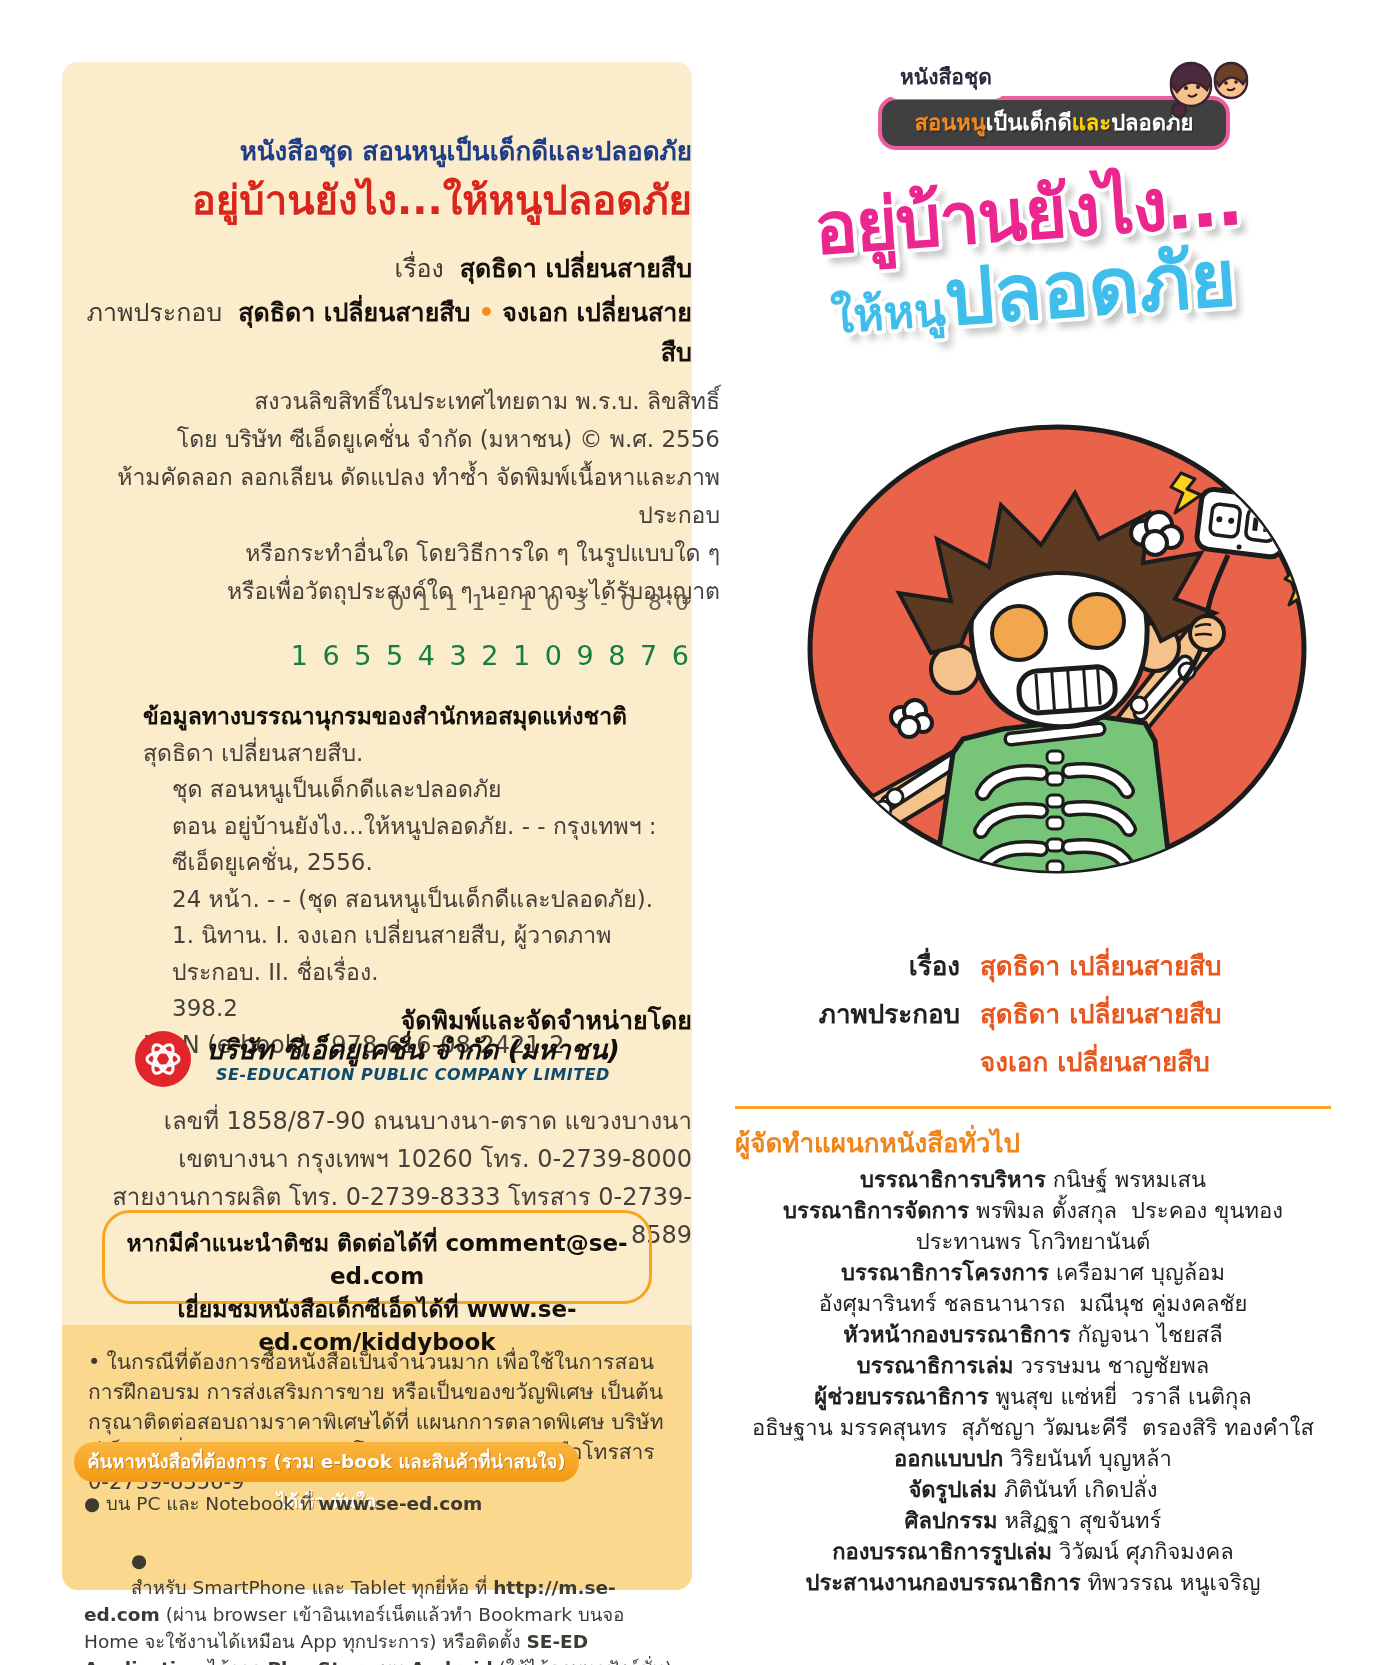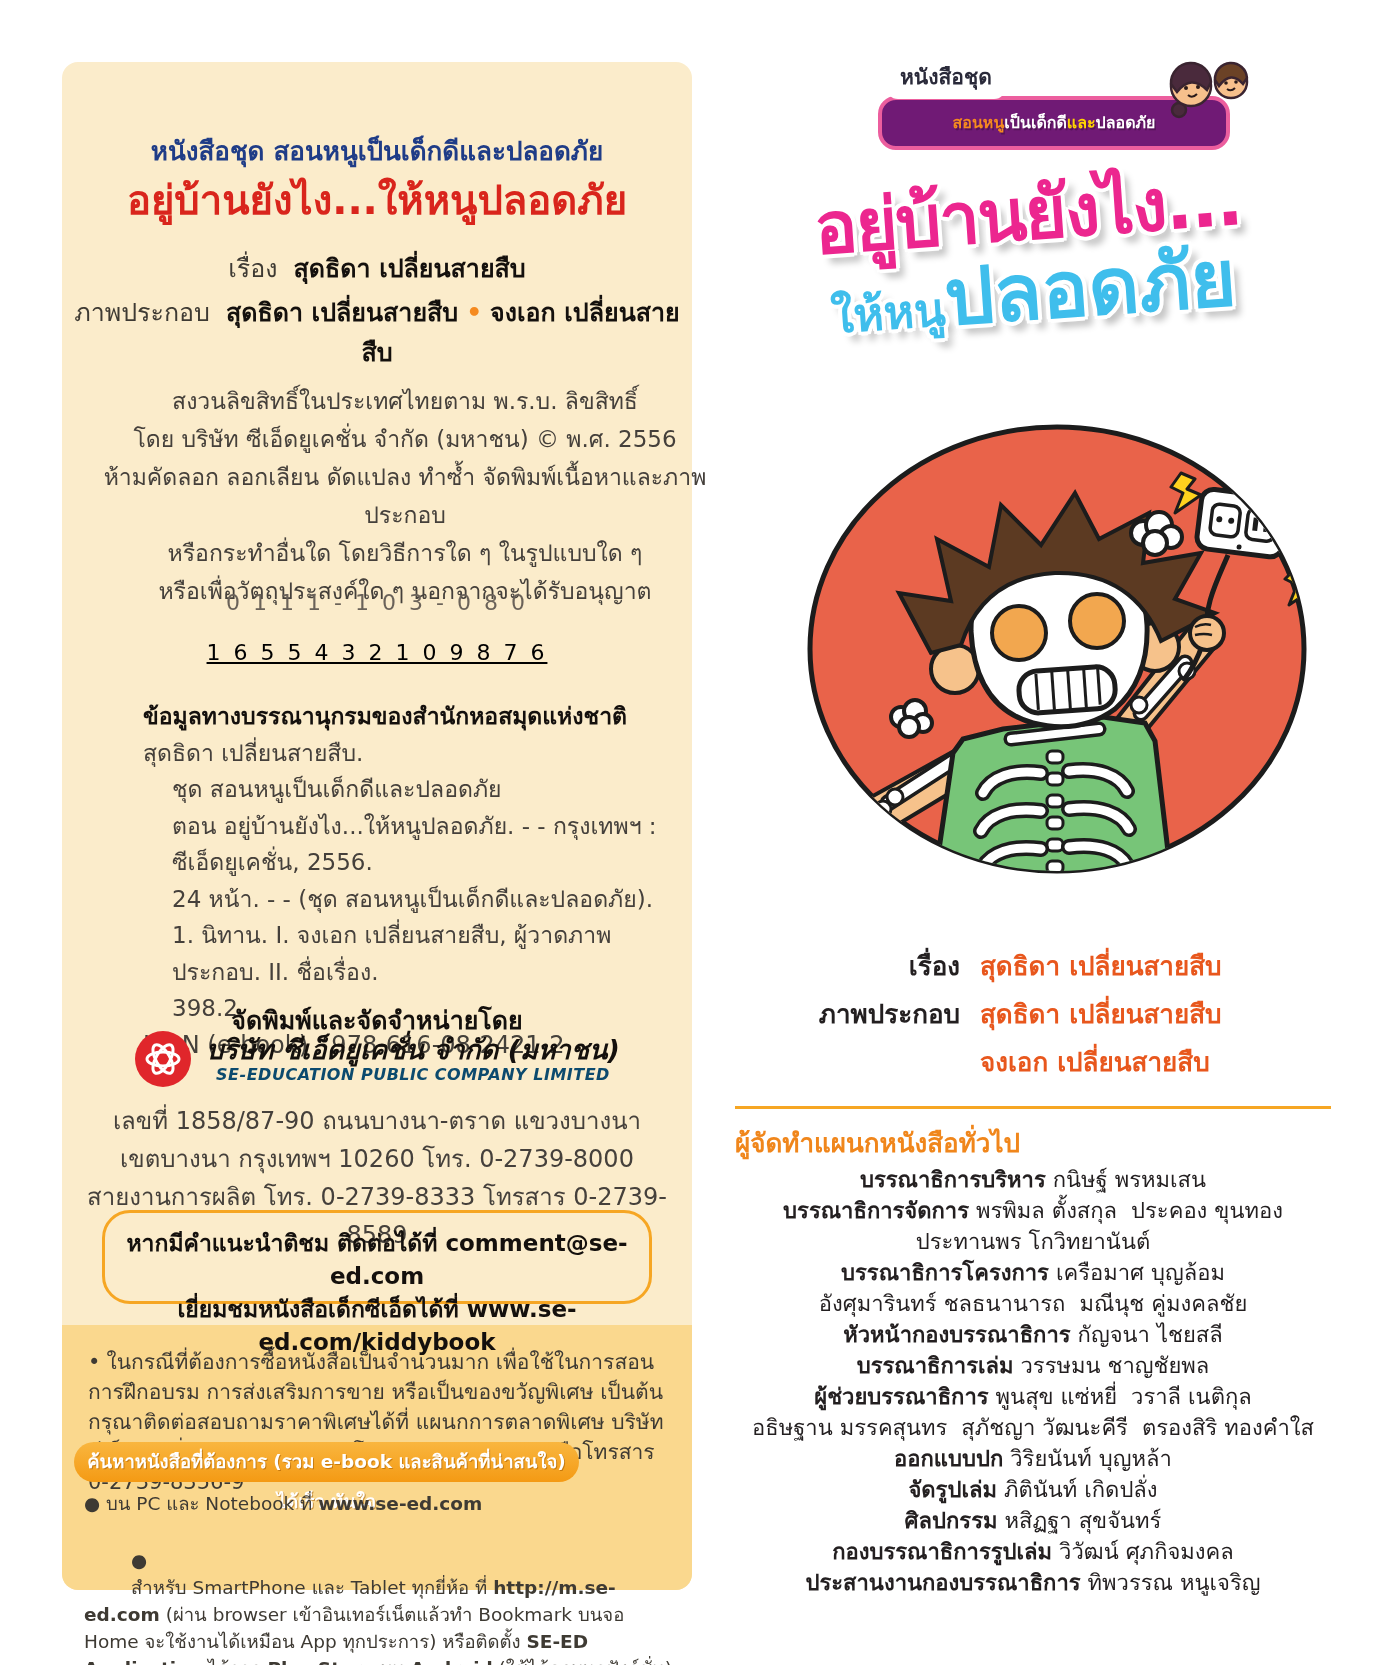--- a/index.html
+++ b/index.html
@@ -4,33 +4,33 @@
 <style>
   * { margin:0; padding:0; box-sizing:border-box; }
   body { background:#fff; font-family:"DejaVu Sans", sans-serif; }
   .page { position:relative; width:1400px; height:1665px; background:#ffffff; overflow:hidden; }
 
   
   .left-panel { position:absolute; left:62px; top:62px; width:630px; height:1528px;
                 background:#FBECCB; border-radius:16px; }
   .left-bottom-band { position:absolute; left:0; bottom:0; width:100%; height:265px;
                 background:#FAD88E; border-radius:0 0 16px 16px; }
-  .lp { position:absolute; left:0; width:100%; text-align:center; color:#3E3A33; }
+  .lp { position:absolute; left:0; width:100%; text-align:right; color:#3E3A33; }
 
   .series-line { top:68px; font-size:26px; font-weight:bold; color:#1F3C87; }
   .book-title  { top:106px; font-size:40px; font-weight:bold; color:#D9251C; }
   .story-line  { top:186px; font-size:25px; }
   .story-line .nm, .illus-line .nm { font-weight:bold; color:#14100d; }
   .illus-line  { top:230px; font-size:25px; }
   .dot-sep { color:#F58A1F; font-weight:bold; }
 
   .copyright-block { top:320px; font-size:23px; line-height:38px; color:#45403B;margin-left:28px; }
 
   .code1 { top:528px; font-size:22px; letter-spacing:3px; color:#6A6259; }
-  .code2 { top:578px; font-size:22px; letter-spacing:3px; color:#000000;text-decoration:underline; }
+  .code2 { top:578px; font-size:27px; letter-spacing:3px; color:#15803d; }
 
   .biblio { position:absolute; left:81px; top:636px; width:540px; text-align:left;
             font-size:23px; line-height:36.5px; color:#45403B; }
   .biblio .bh { font-weight:bold; color:#14100d; }
   .biblio .ind { padding-left:29px; }
   .biblio .isbn { font-size:24px; color:#44403A; }
 
   .pub-heading { top:938px; font-size:25px; font-weight:bold; color:#14100d; }
   .pub-row { position:absolute; left:0; top:968px; width:100%;
              display:flex; justify-content:center; align-items:center; gap:14px; }
@@ -54,23 +54,23 @@
 
   .dl-bullets { position:absolute; left:22px; top:1428px; width:592px; text-align:left;
             font-size:18.5px; line-height:27px; color:#3E3A33; }
   .dl-bullets .row { margin-bottom:3px; }
   .dl-bullets .b { font-weight:bold; }
   .pre { white-space:pre-wrap; }
 
   
   .logo-wrap { position:absolute; left:878px; top:52px; width:365px; height:108px; }
   .logo-banner { position:absolute; left:0; top:44px; width:352px; height:54px;
-            background:#701a75; border:4px solid #EC5E9E; border-radius:18px;
+            background:#404040; border:4px solid #EC5E9E; border-radius:18px;
             box-shadow:0 0 0 3px #fff; text-align:center; line-height:46px;
-            font-size:16px; font-weight:bold; white-space:nowrap;
+            font-size:22px; font-weight:bold; white-space:nowrap;
             text-shadow:1.5px 1.5px 0 rgba(0,0,0,.25); }
   .logo-banner .seg-red { color:#F58A1F; }
   .logo-banner .seg-white { color:#ffffff; }
   .logo-banner .seg-yellow { color:#FFD400; }
   .logo-prefix { position:absolute; left:10px; top:6px; background:#fff; border-radius:10px;
             padding:2px 12px 4px; font-size:21px; font-weight:bold; color:#2A2A3A;
             box-shadow:0 0 0 2px #fff; }
   .logo-kids { position:absolute; right:-14px; top:-8px; }
 
   .big-title { position:absolute; left:738px; top:178px; width:585px; text-align:center;

